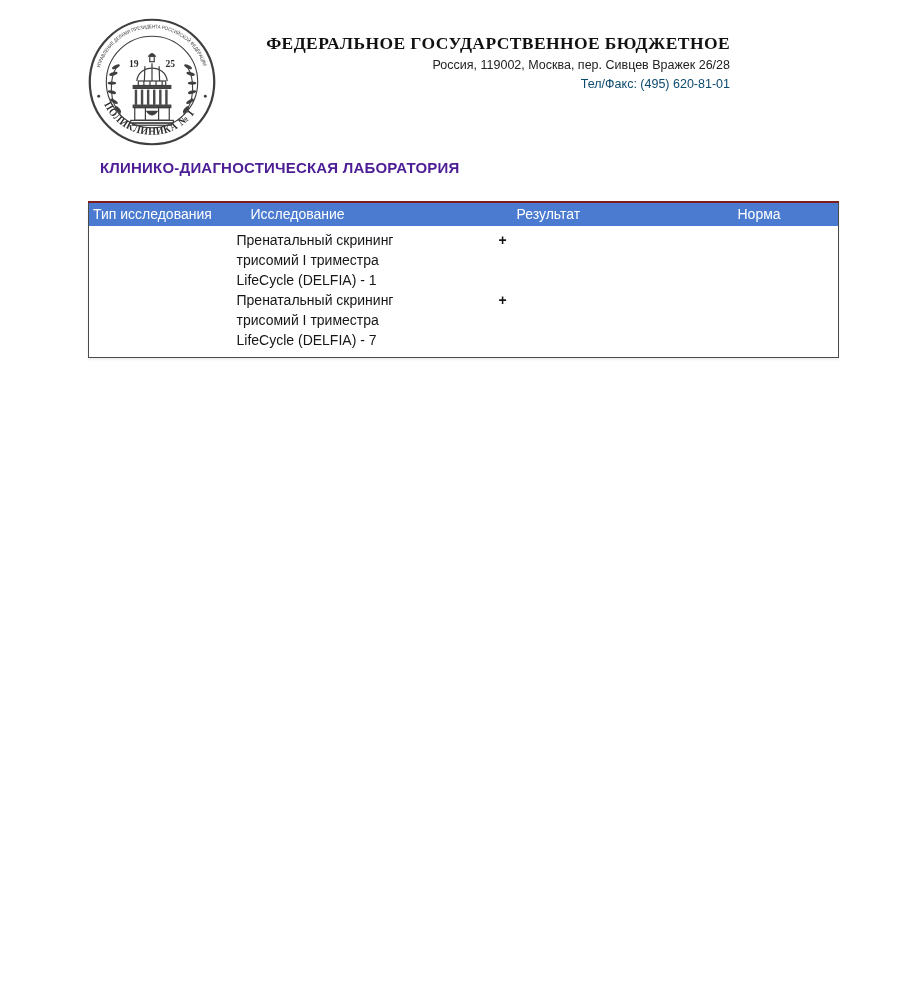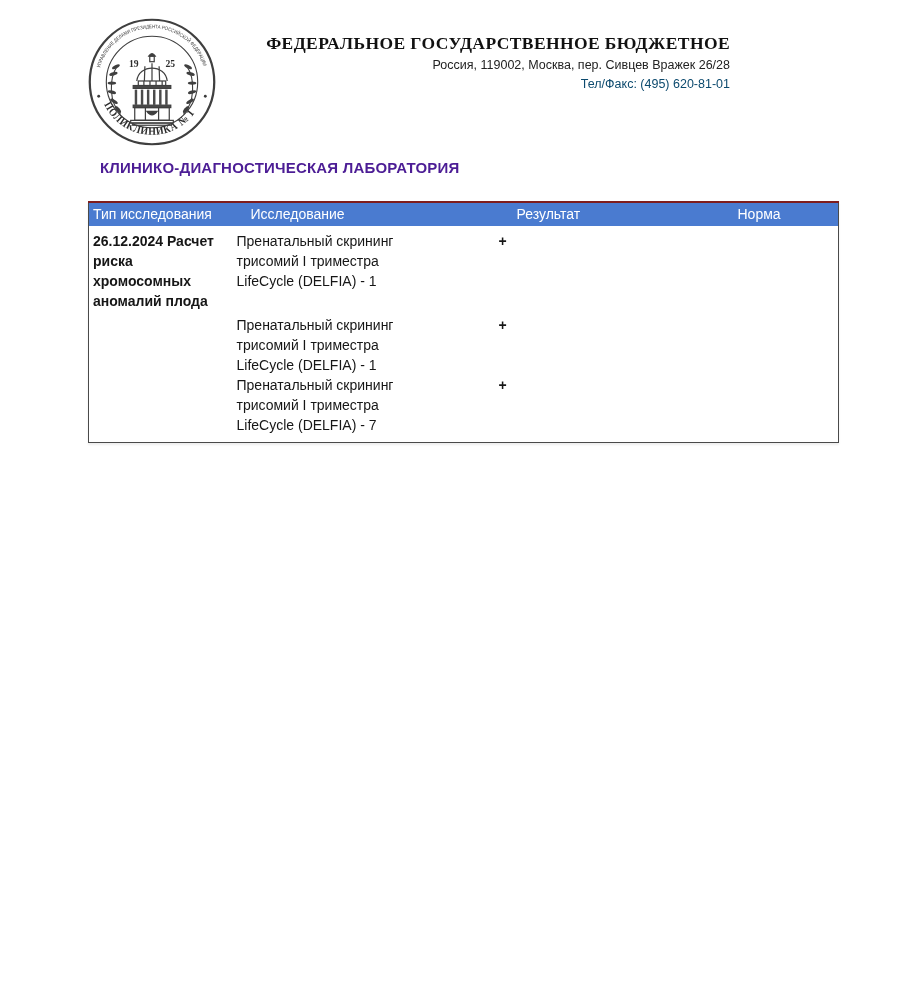--- a/index.html
+++ b/index.html
@@ -117,35 +117,20 @@
         </colgroup>
       <thead>
         <tr>
           <th class="h1">Тип исследования</th>
           <th class="h2">Исследование</th>
           <th class="h3">Результат</th>
           <th class="h4">Норма</th>
         </tr>
       </thead>
       <tbody>
-        <tr class="r1">
-          <td class="type">
-            <div class="line">26.12.2024 Расчет</div>
-            <div class="line">риска</div>
-            <div class="line">хромосомных</div>
-            <div class="line">аномалий плода</div>
-          </td>
-          <td class="test">
-            <div class="line">Пренатальный скрининг</div>
-            <div class="line">трисомий I триместра</div>
-            <div class="line">LifeCycle (DELFIA) - 1</div>
-          </td>
-          <td class="result">+</td>
-          <td class="norm"></td>
-        </tr>
         <tr class="r2">
           <td class="type"></td>
           <td class="test">
             <div class="line">Пренатальный скрининг</div>
             <div class="line">трисомий I триместра</div>
             <div class="line">LifeCycle (DELFIA) - 1</div>
           </td>
           <td class="result">+</td>
           <td class="norm"></td>
         </tr>

